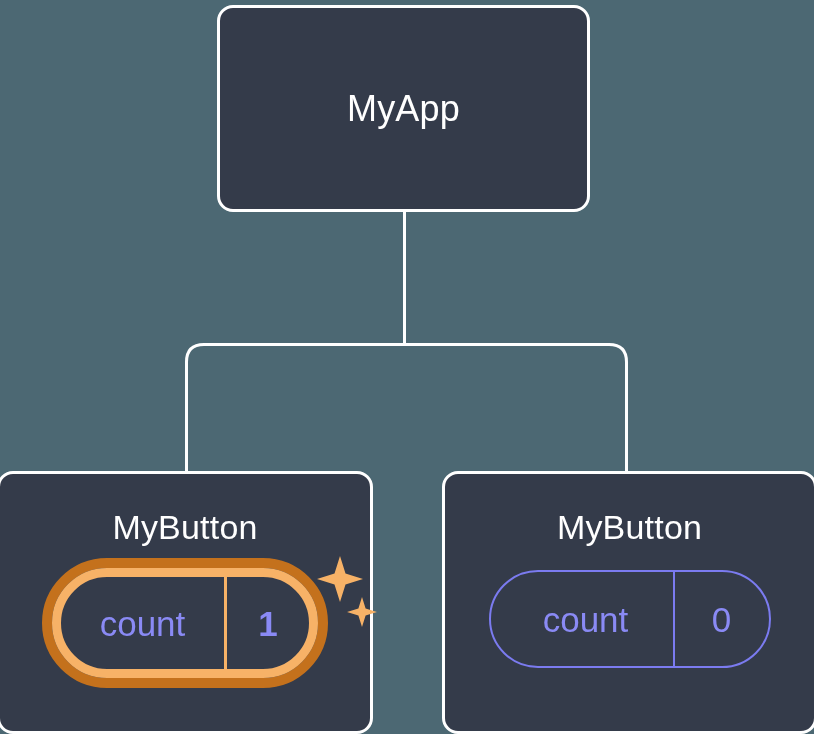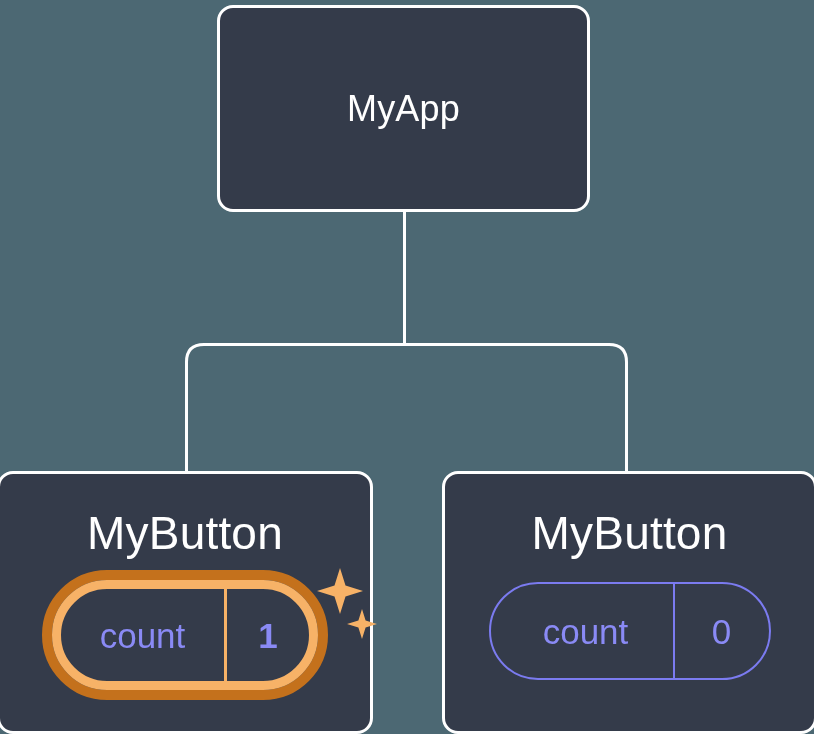--- a/index.html
+++ b/index.html
@@ -61,21 +61,21 @@
     left: 442px;
     top: 471px;
     width: 375px;
     height: 263px;
     border-radius: 16px;
     padding-top: 36px;
   }
 
   .node-title {
     color: #ffffff;
-    font-size: 46px;
+    font-size: 34px;
     font-weight: 400;
     letter-spacing: 0.2px;
     line-height: 1;
     white-space: nowrap;
   }
   .node-root .node-title {
     font-size: 36px;
   }
 
   

